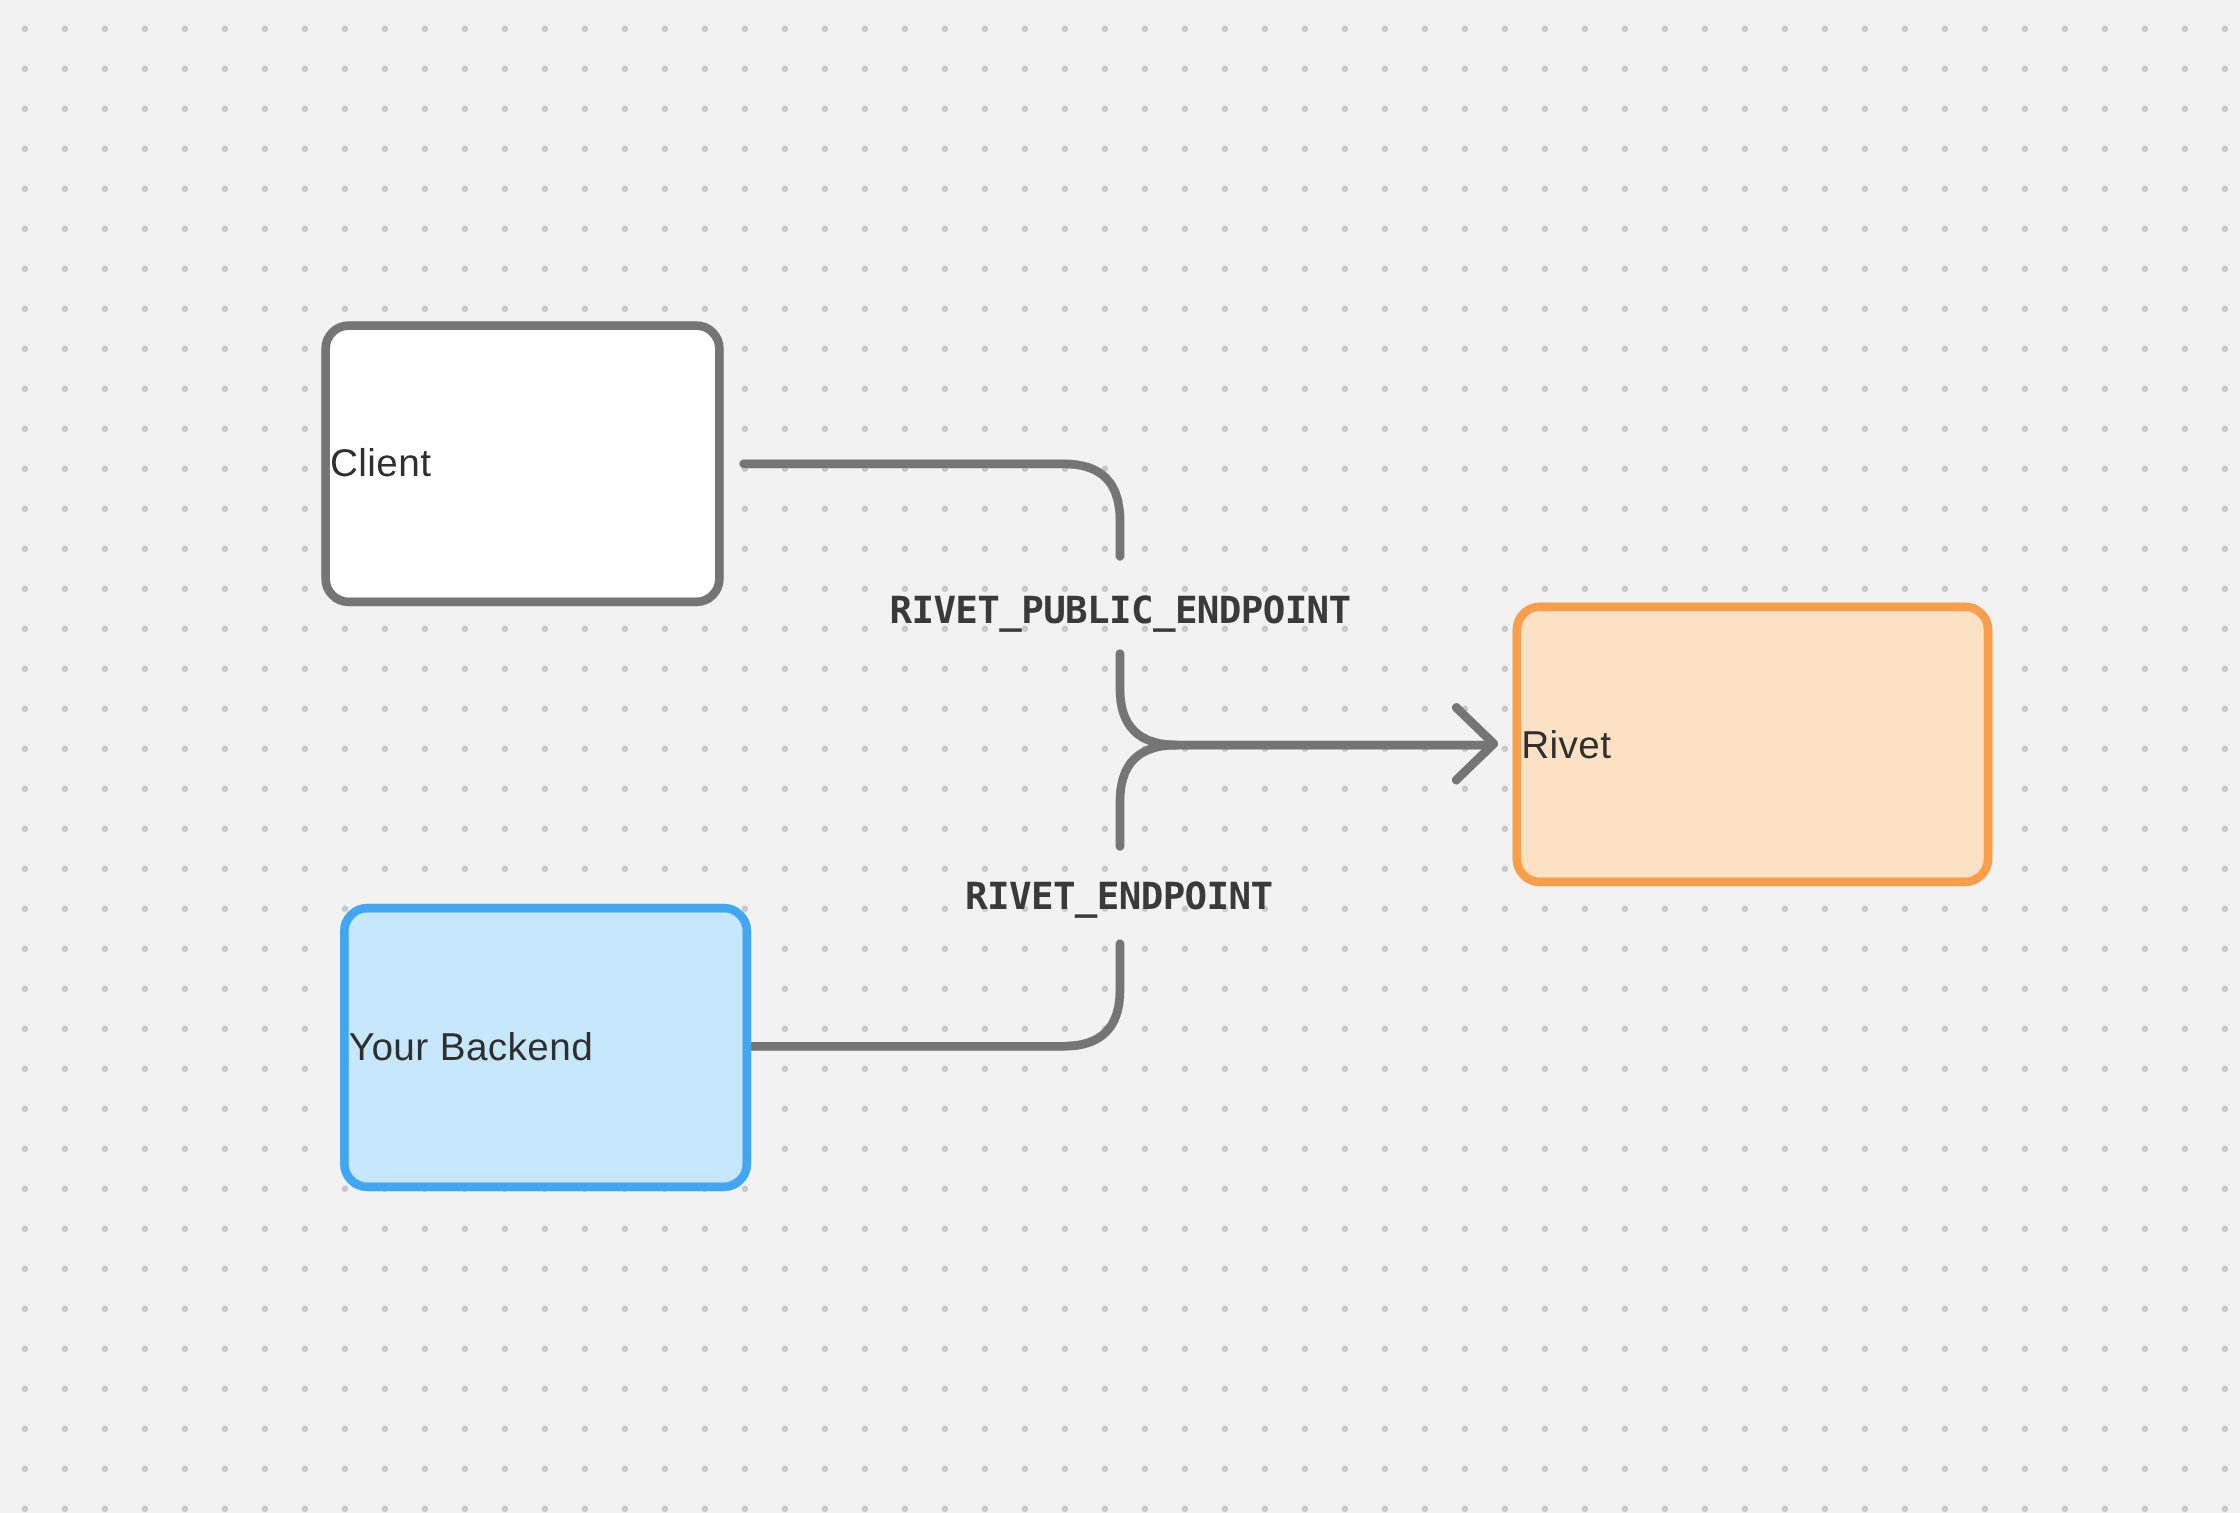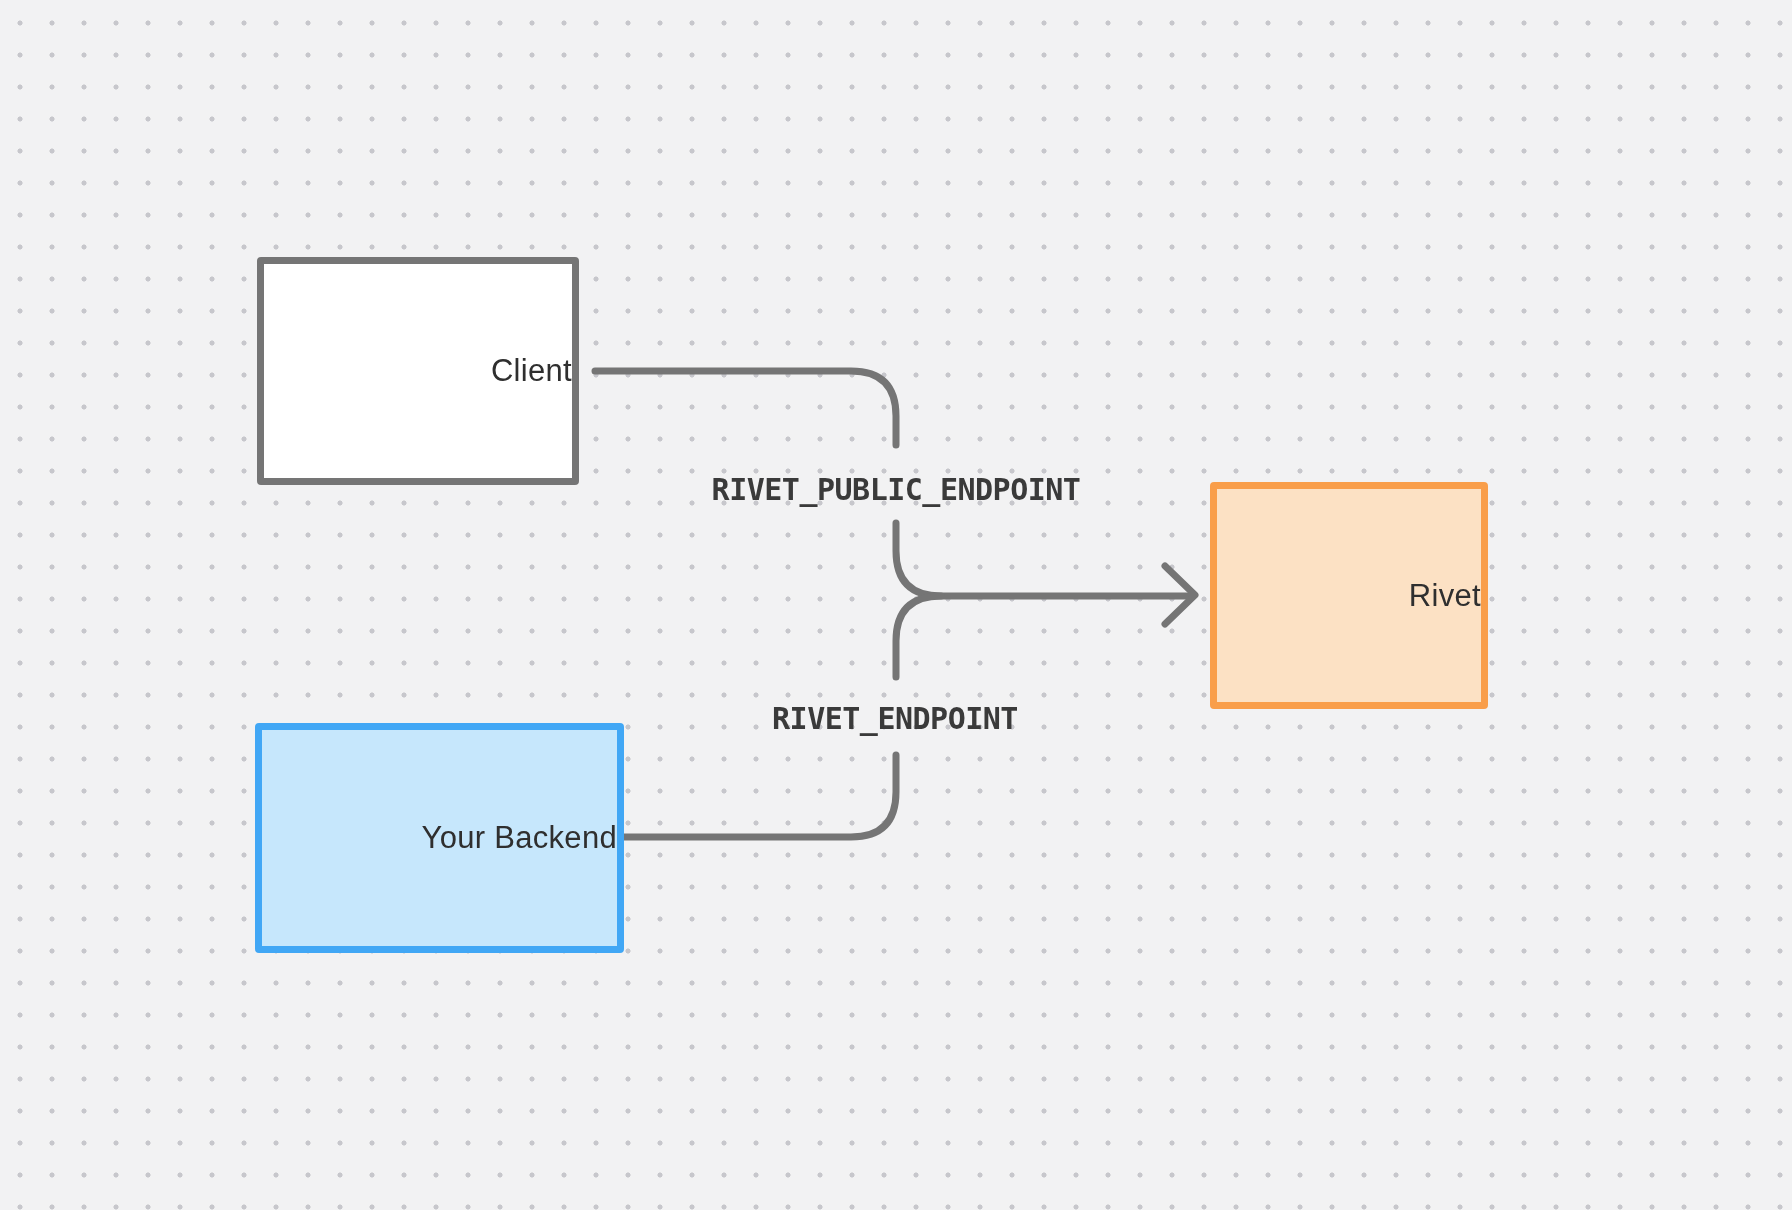--- a/index.html
+++ b/index.html
@@ -30,42 +30,41 @@
     fill: none;
     stroke: var(--wire, #757575);
     stroke-width: 7;
     stroke-linecap: round;
     stroke-linejoin: round;
   }
 
   .node {
     position: absolute;
     box-sizing: border-box;
-    border-radius: 4px;
+    border-radius: 22px;
     display: flex;
     align-items: center;
-    justify-content: flex-end;
+    justify-content: flex-start;
     font-size: 31px;
     font-weight: 500;
     color: var(--text, #2f2f2f);
     letter-spacing: 0.3px;
   }
   .node-client {
     left: 257px; top: 257px; width: 322px; height: 228px;
     background: var(--client_fill, #ffffff);
     border: 7px solid var(--client_border, #757575);
   }
   .node-backend {
-    left: 255px; top: 723px; width: 369px; height: 230px;
+    left: 272px; top: 723px; width: 329px; height: 230px;
     background: var(--backend_fill, #c6e7fc);
     border: 7px solid var(--backend_border, #41a7f5);
-    padding-left: 28px;
   }
   .node-rivet {
-    left: 1210px; top: 482px; width: 278px; height: 227px;
+    left: 1210px; top: 482px; width: 384px; height: 227px;
     background: var(--rivet_fill, #fce1c4);
     border: 7px solid var(--rivet_border, #f99e4a);
   }
 
   .edge-label {
     position: absolute;
     transform: translate(-50%, -50%);
     font-family: "DejaVu Sans Mono", monospace;
     font-size: 30px;
     font-weight: 600;

